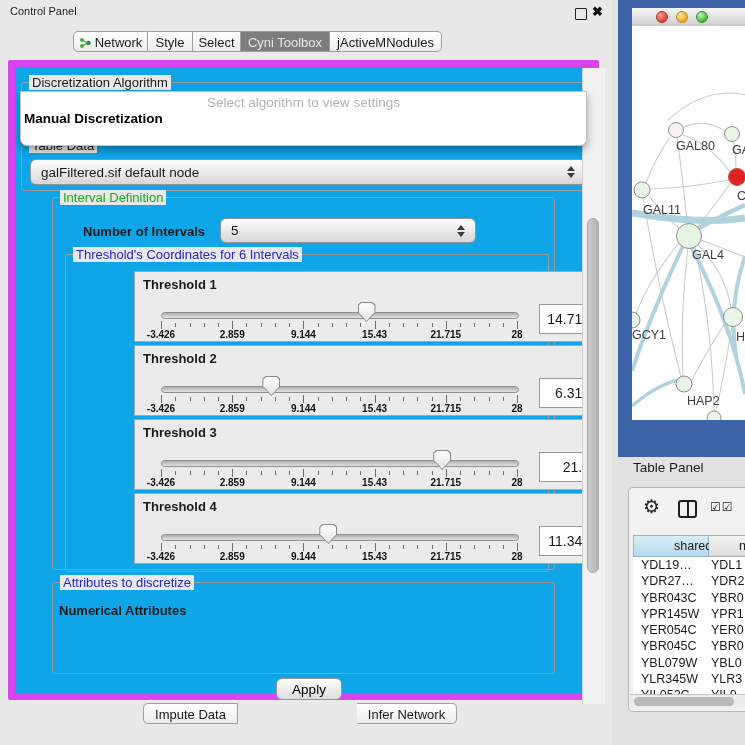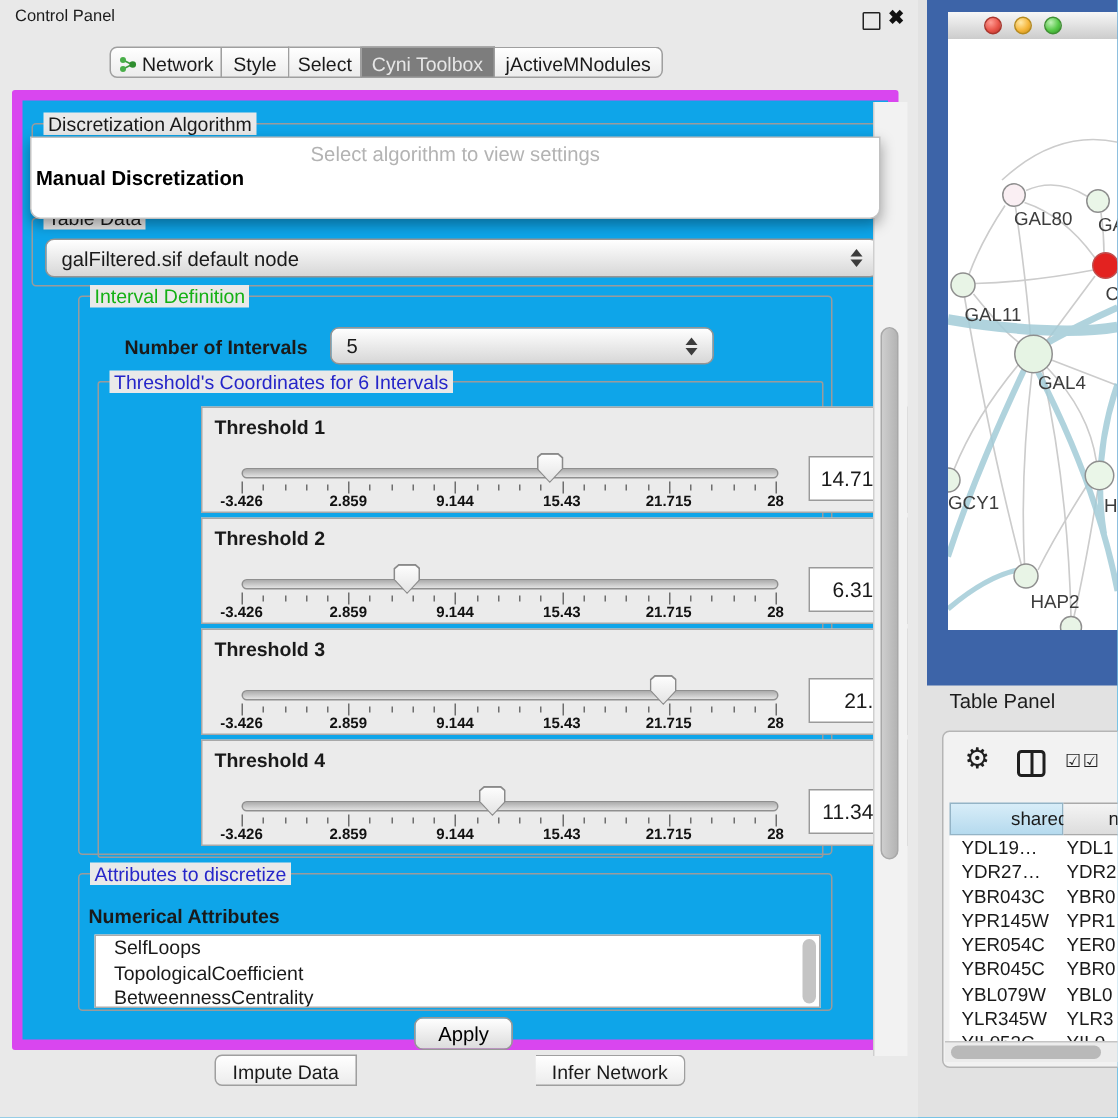--- a/index.html
+++ b/index.html
@@ -362,28 +362,20 @@
               <span class="ticklabel" style="left:382.0px">28</span>
               <div class="valbox">11.344</div>
             </div>
           </div>
       </div>
     </div>
 
     <div class="grp grp-attr">
       <span class="gt blue">Attributes to discretize</span>
       <span class="attr-title">Numerical Attributes</span>
-      <div class="attr-list">
-        <div id="attr-items">
-            <div class="attr-item">SelfLoops</div>
-            <div class="attr-item">TopologicalCoefficient</div>
-            <div class="attr-item">BetweennessCentrality</div>
-          </div>
-        <div class="attr-sb"></div>
-      </div>
     </div>
 
     <button class="apply-btn">Apply</button>
 
     <div class="vsb-track">
       <div class="vsb-thumb"></div>
     </div>
   </div>
 
   <nav class="bottabs">

